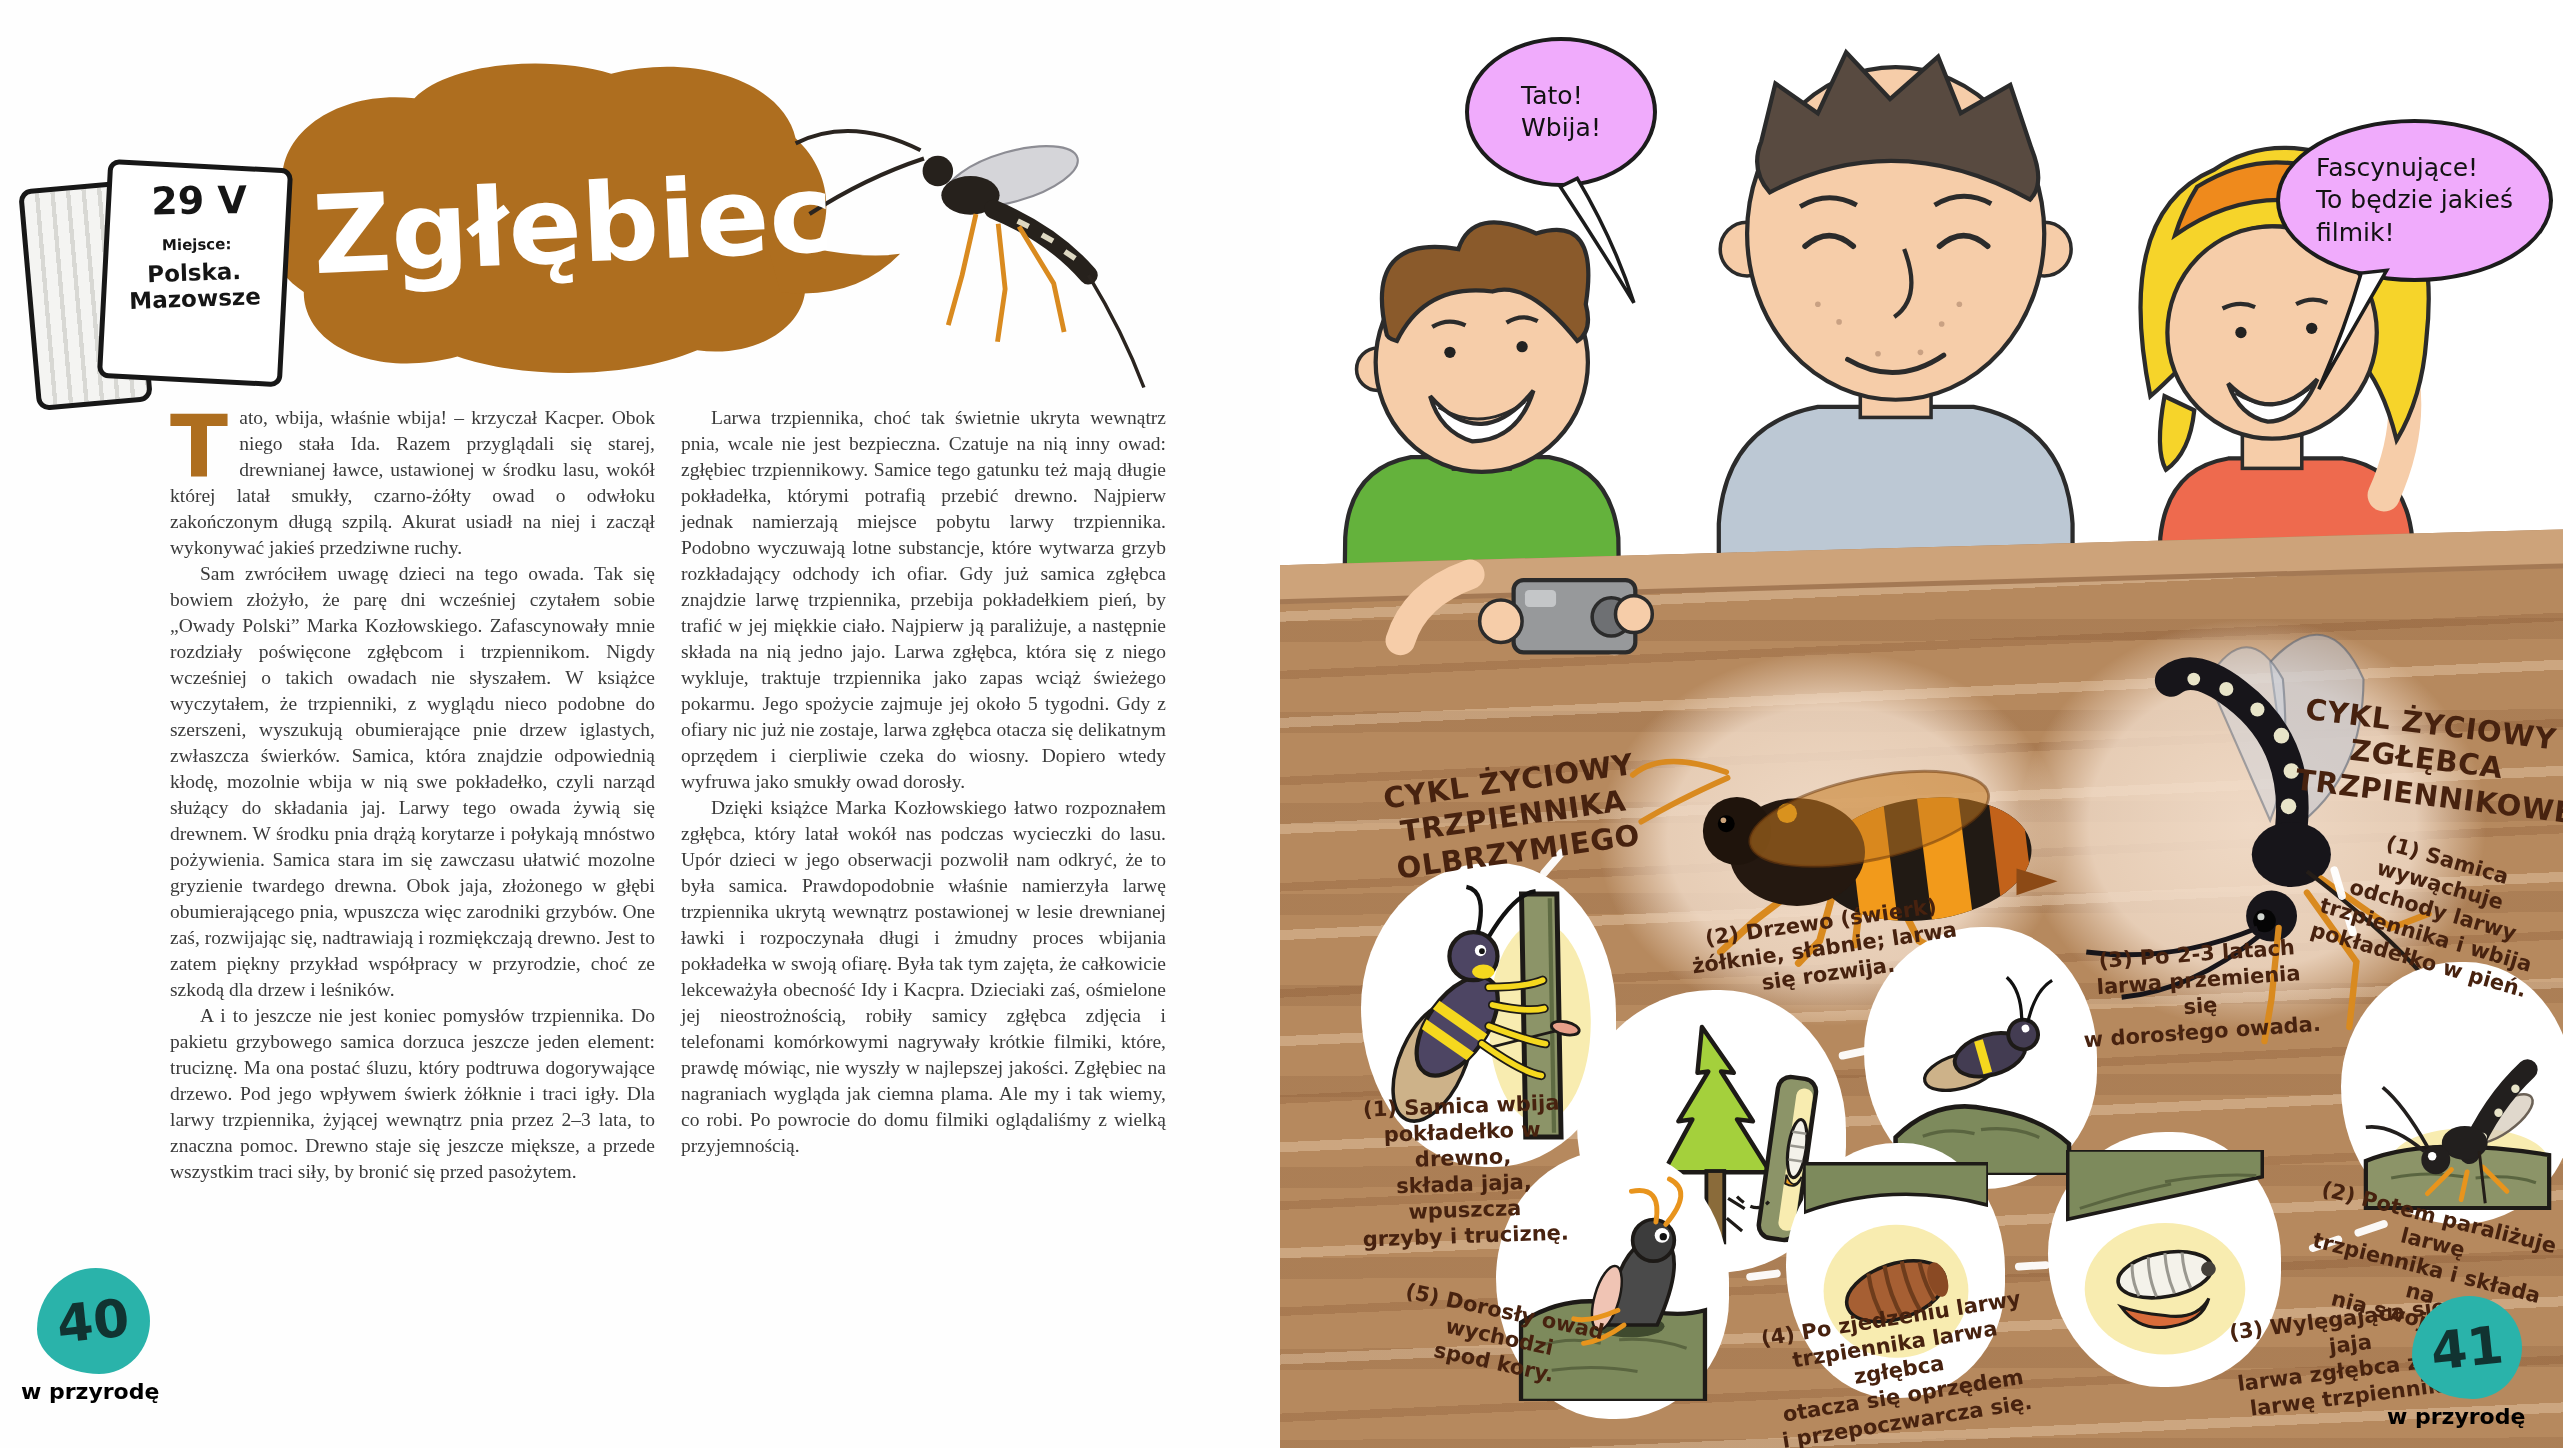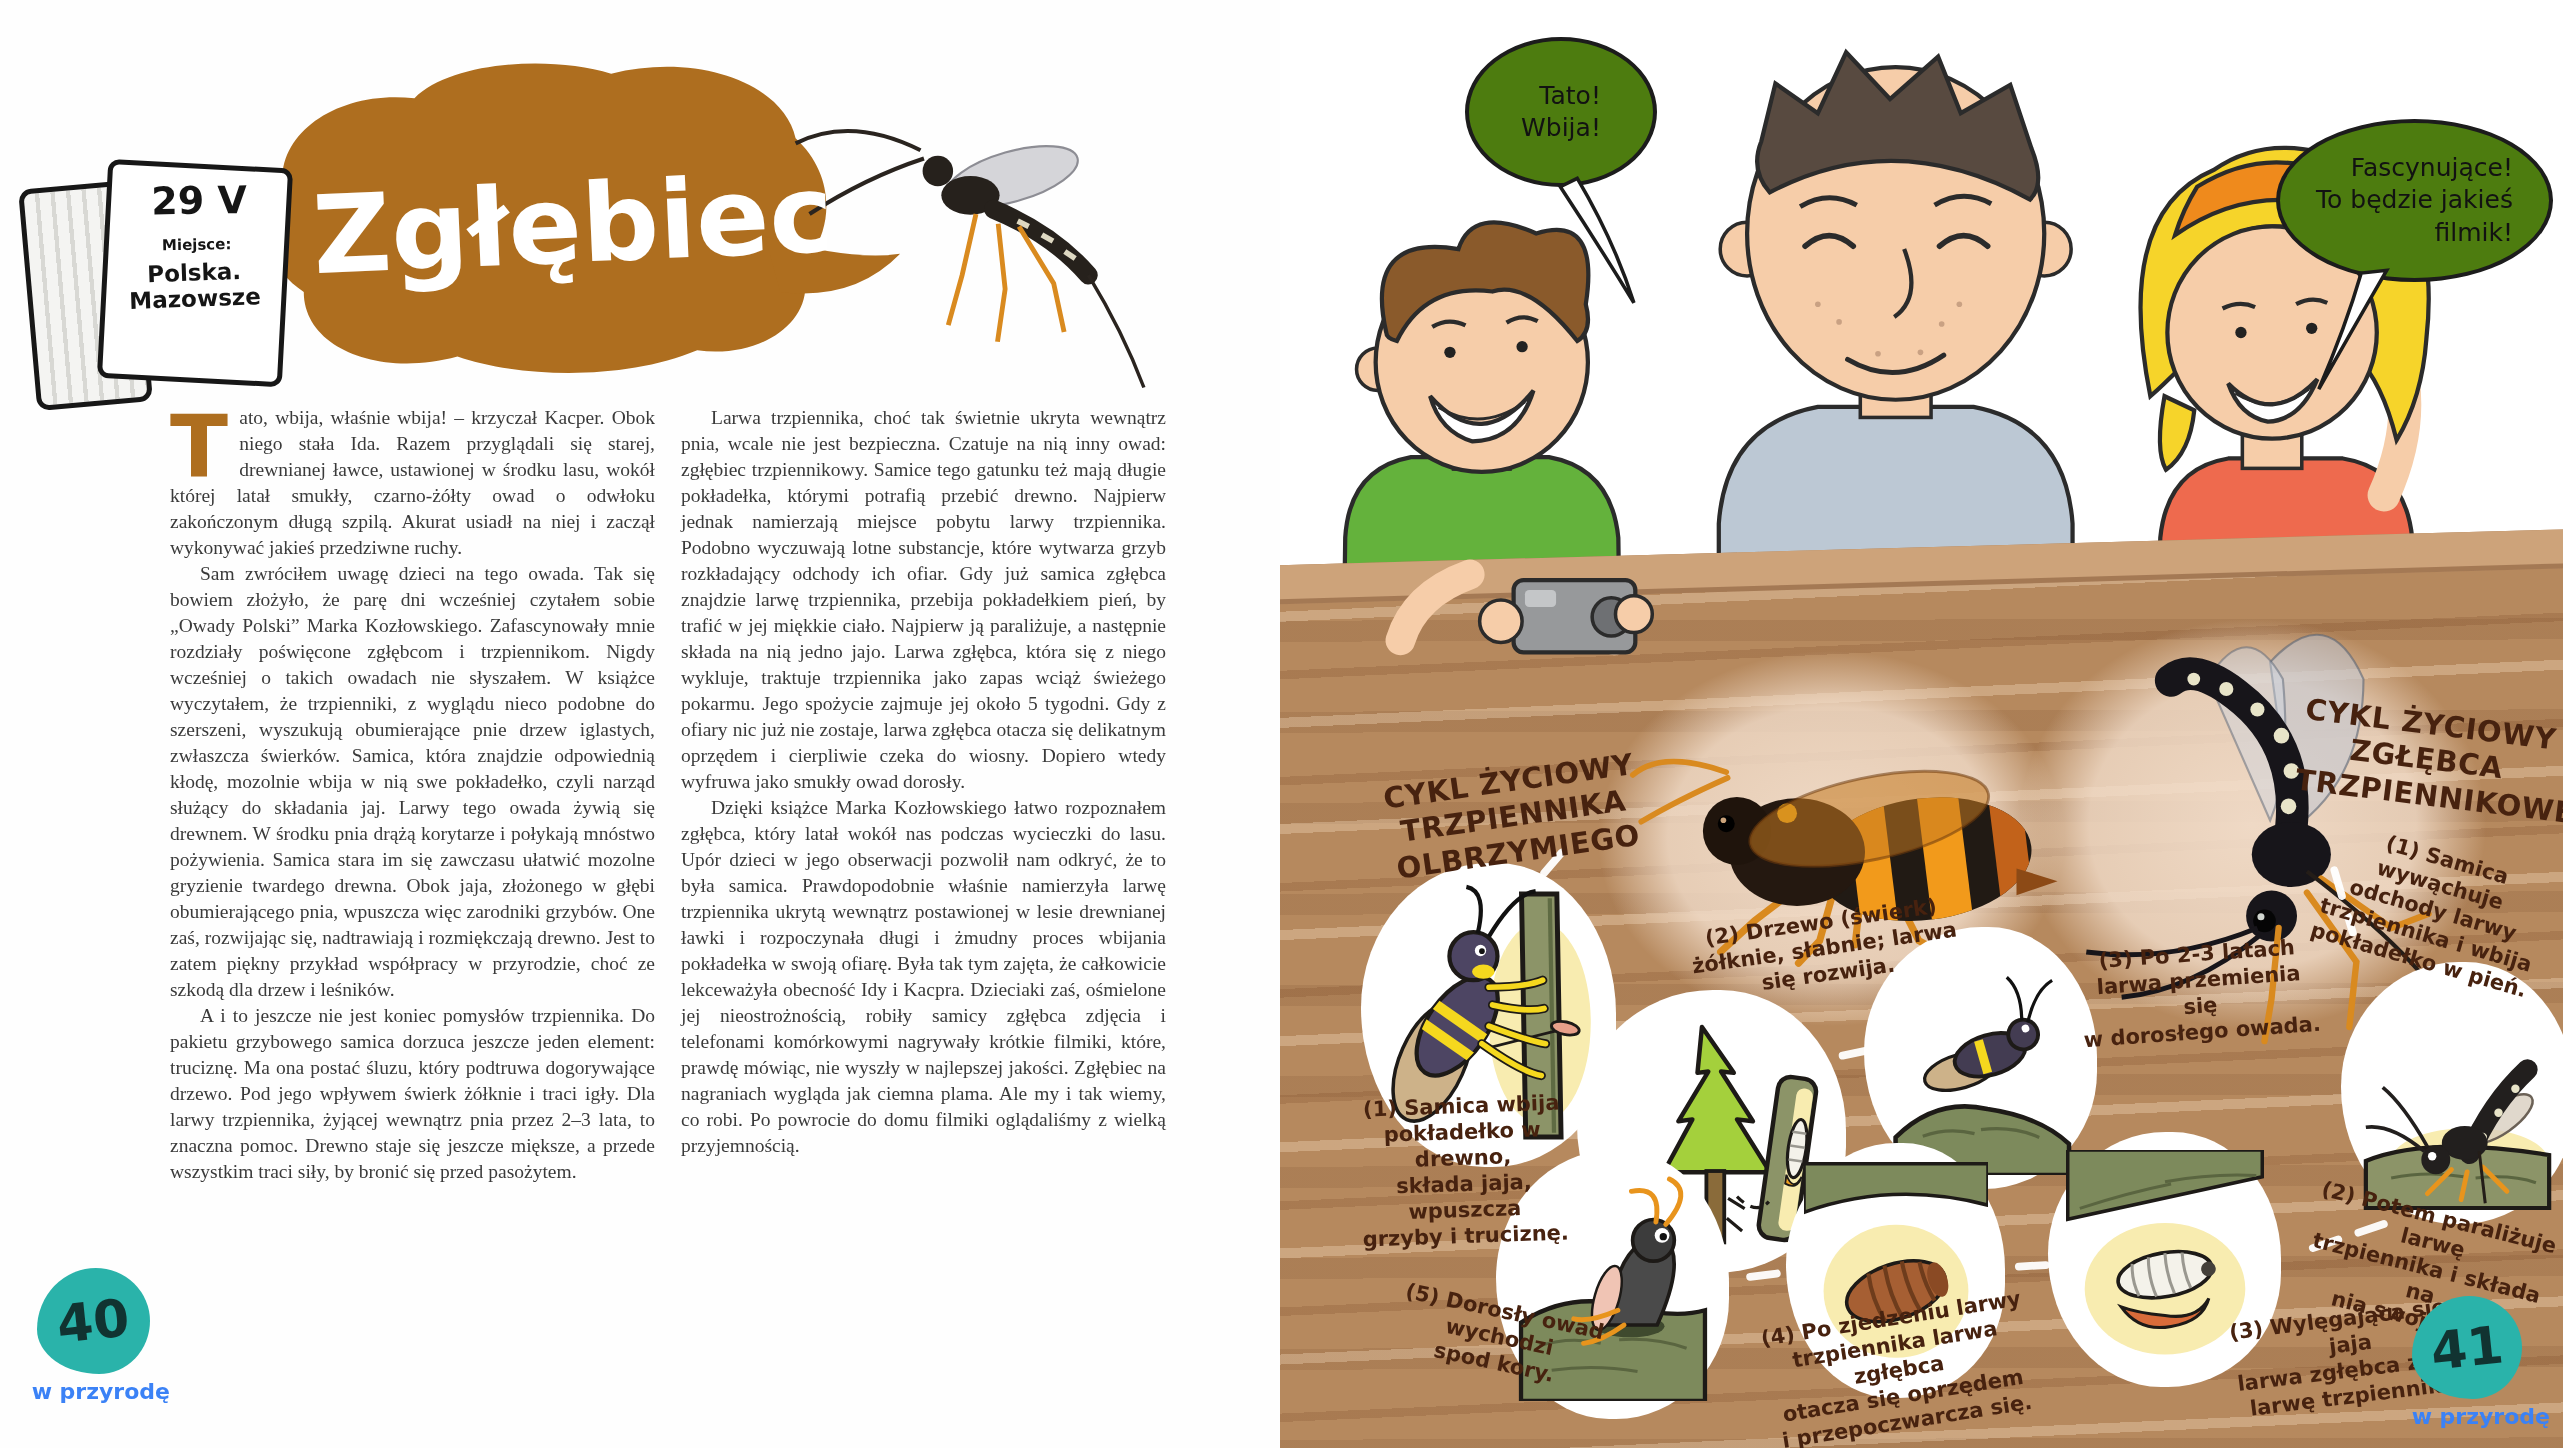--- a/index.html
+++ b/index.html
@@ -32,21 +32,21 @@
   .col2{left:681px;}
   .para{margin:0;}
   .para.indent{text-indent:30px;}
   .dropcap{float:left;font:800 85px/0.82 "DejaVu Sans",sans-serif;color:#ae6e1f;
       margin:7px 11.3px 0 0;}
 
   .badge{position:absolute;width:113px;height:106px;background:#2ab3aa;
       border-radius:52% 48% 45% 55% / 58% 50% 50% 42%;display:flex;align-items:center;justify-content:center;
       z-index:8;}
   .badge-num{font:700 52px/1 "DejaVu Sans",sans-serif;color:#113331;transform:rotate(-6deg);}
-  .badge-label{position:absolute;font:700 22px/1 "DejaVu Sans",sans-serif;color:#3b82f6;z-index:8;text-align:right;}
+  .badge-label{position:absolute;font:700 22px/1 "DejaVu Sans",sans-serif;color:#000000;z-index:8;text-align:left;}
 
   
   .page-right{position:absolute;left:1280px;top:0;width:1283px;height:1449px;background:#ffffff;overflow:hidden;}
 
   .chars{position:absolute;left:0;top:0;z-index:1;}
   .wood{position:absolute;left:-28px;top:566px;width:1387px;height:948px;z-index:2;
       transform:rotate(-1.6deg);transform-origin:left top;
       background-color:#b6895e;
       background-image:
         repeating-linear-gradient(179deg, rgba(120,70,36,0.22) 0 8.5px, rgba(120,70,36,0) 8.5px 47px,
@@ -61,22 +61,22 @@
   .handlayer{position:absolute;left:0;top:0;z-index:6;}
 
   .cyc{position:absolute;background:#ffffff;z-index:6;display:flex;align-items:center;justify-content:center;
       border-radius:52% 48% 50% 50% / 49% 51% 46% 54%;}
 
   .lbl{position:absolute;z-index:7;font:700 21px/1.24 "DejaVu Sans",sans-serif;color:#47220f;
       white-space:pre-line;text-align:center;}
   .cyc-title{position:absolute;z-index:7;font:700 29px/1.22 "DejaVu Sans",sans-serif;color:#47220f;
       white-space:pre-line;text-align:center;letter-spacing:0.7px;}
 
-  .bubble{position:absolute;background:#4d7c0f;border:4.2px solid #1c1c1c;border-radius:50%;
-      display:flex;align-items:center;justify-content:center;text-align:right;
+  .bubble{position:absolute;background:#f0abfc;border:4.2px solid #1c1c1c;border-radius:50%;
+      display:flex;align-items:center;justify-content:center;text-align:left;
       white-space:pre-line;font:500 25px/1.3 "DejaVu Sans",sans-serif;color:#121212;z-index:9;
       padding:10px;box-sizing:border-box;}
   .tails{position:absolute;left:0;top:0;z-index:9;}
 </style>
 </head>
 <body>
 
 <section class="page-left">
 
   <div class="calendar">

